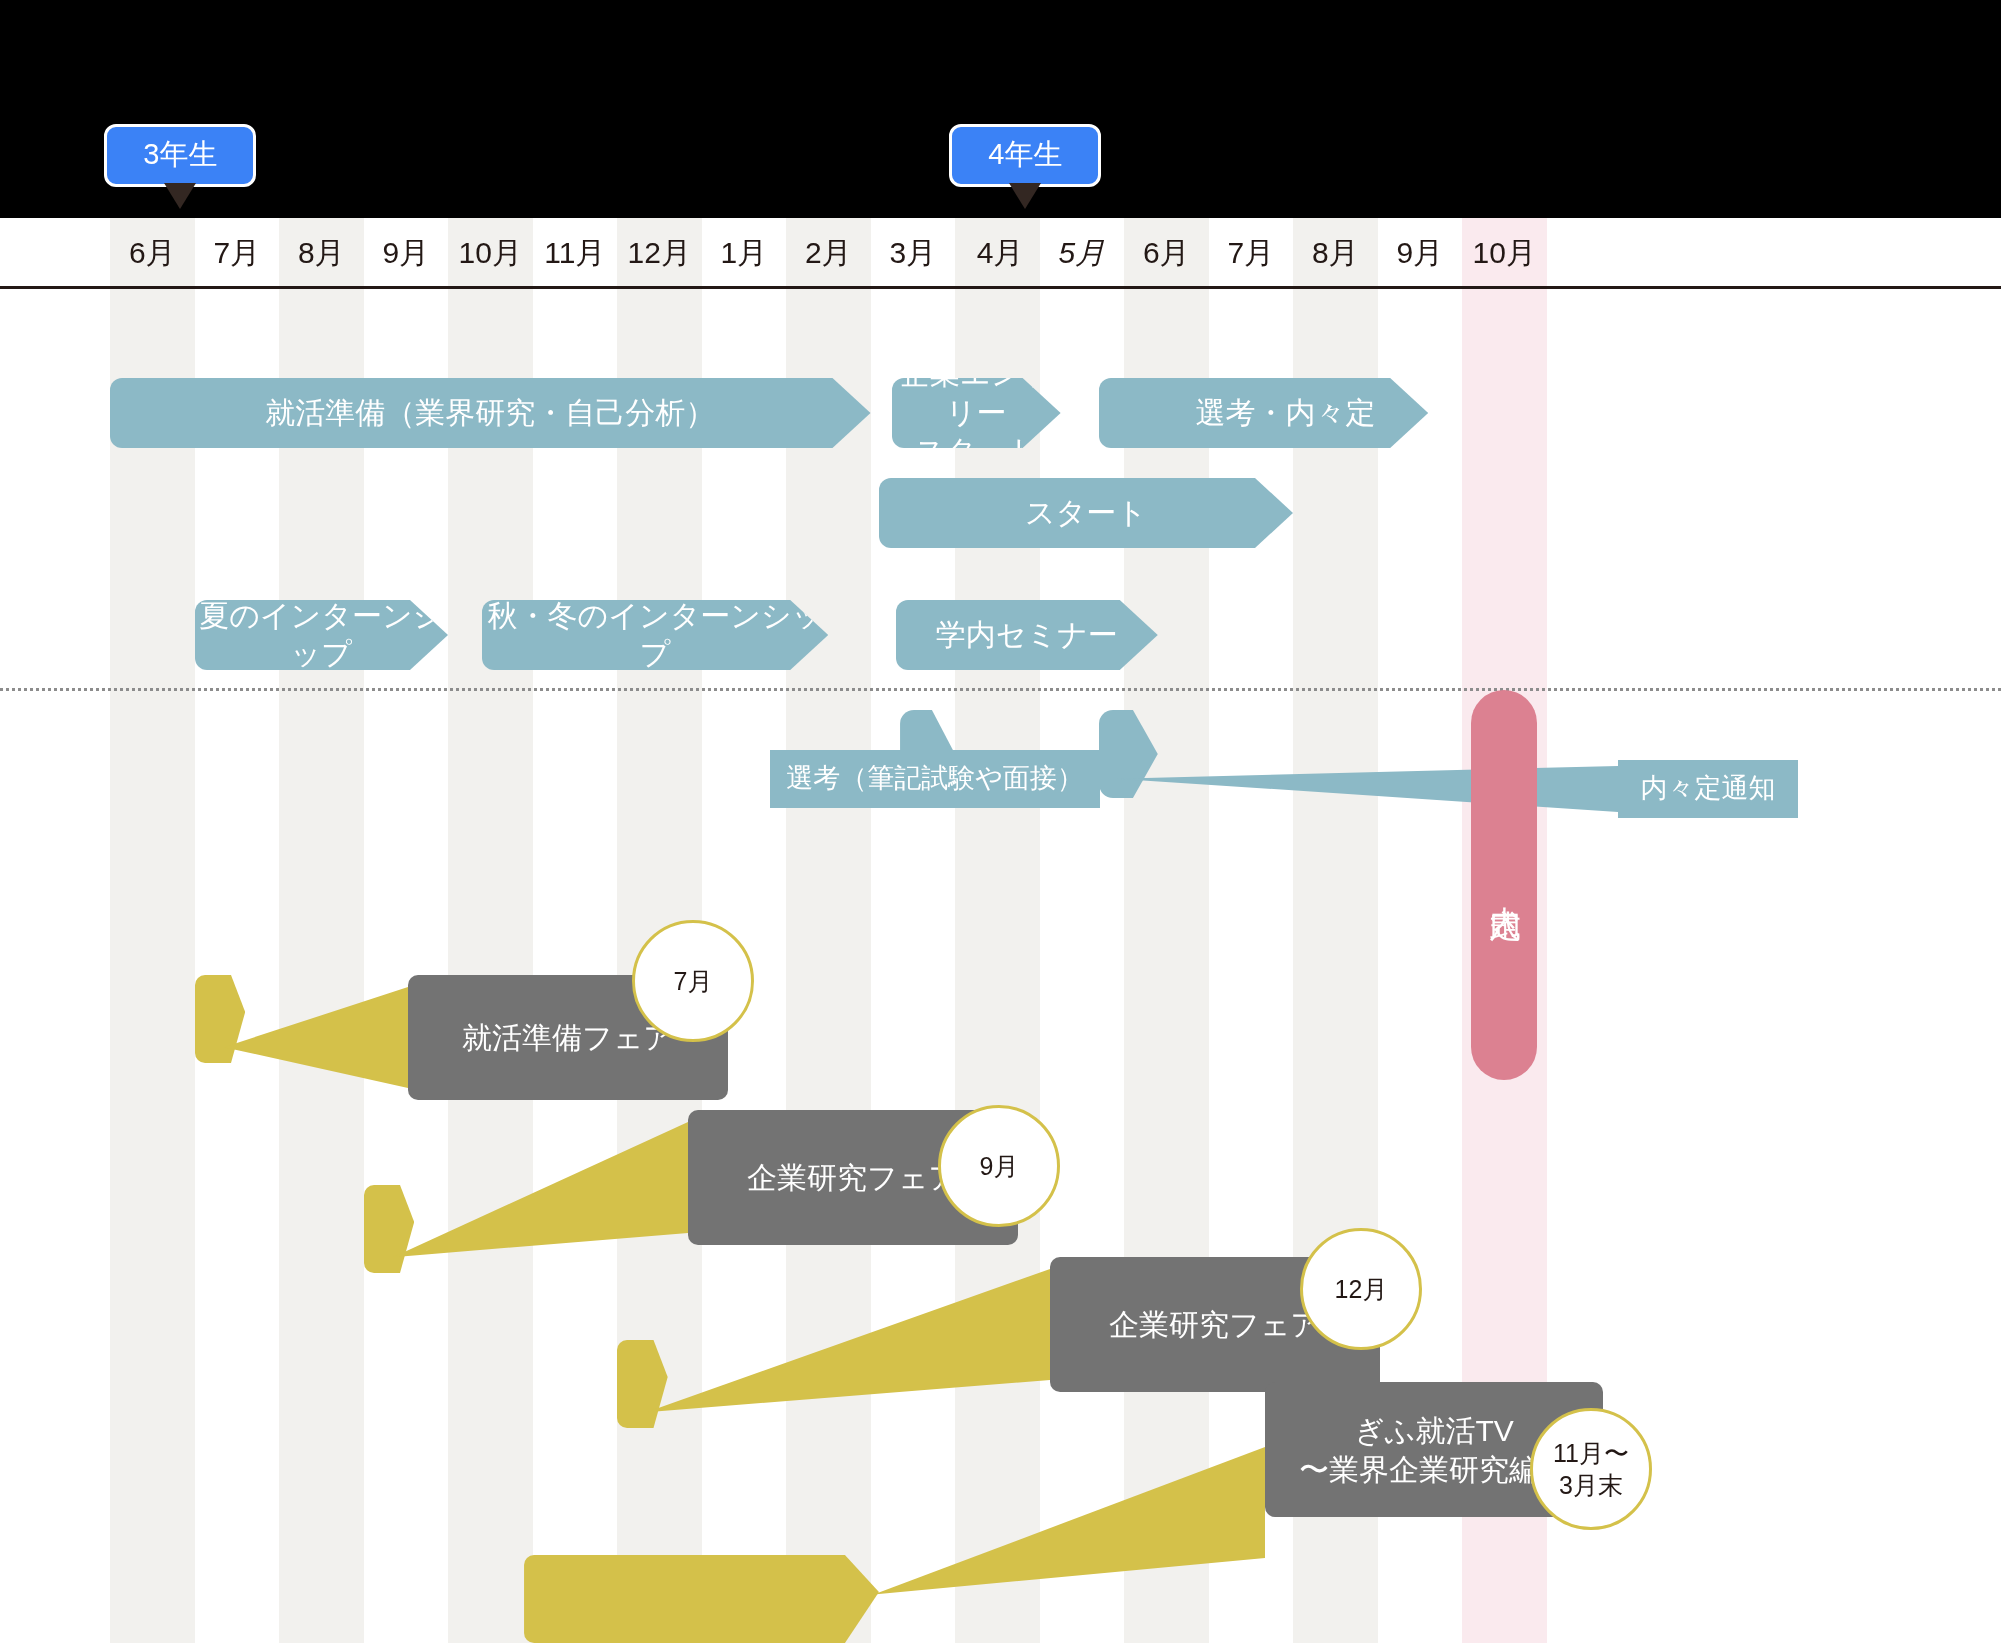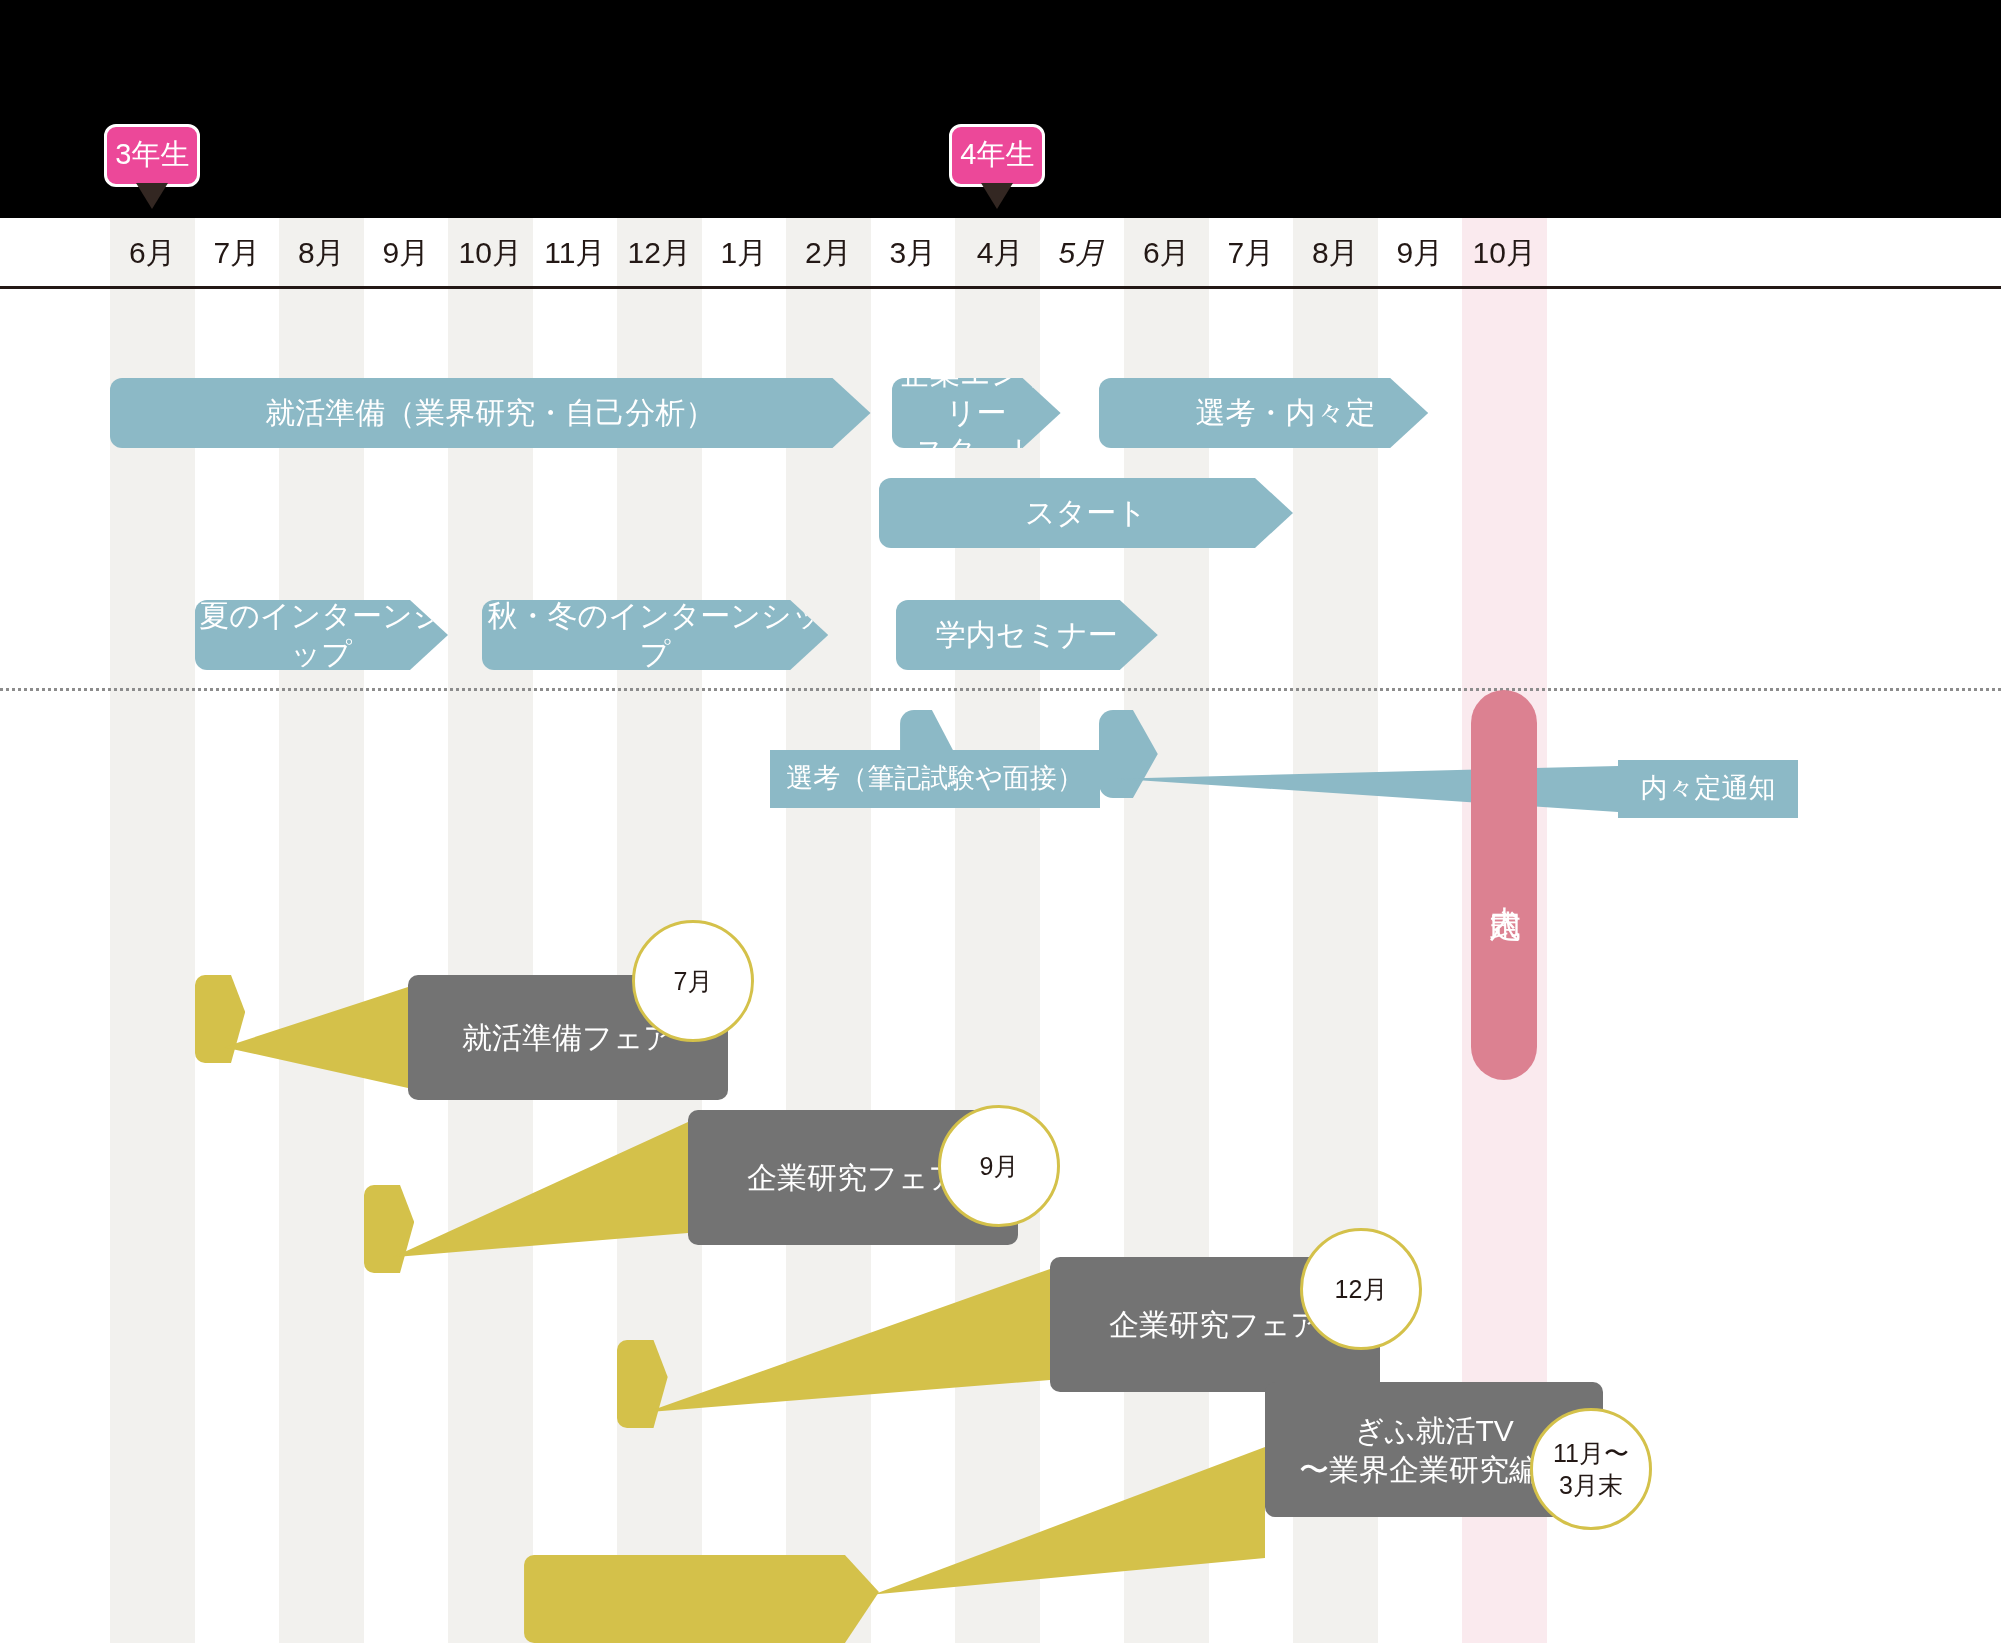--- a/index.html
+++ b/index.html
@@ -20,27 +20,27 @@
   .topband {
     position: absolute;
     left: 0; top: 0;
     width: 2001px; height: 218px;
     background: #000000;
   }
 
   
   .year-tag {
     position: absolute;
-    background: #ec4899;
+    background: #3b82f6;
     border: 3px solid #ffffff;
     border-radius: 12px;
     color: #ffffff;
     font-size: 29px;
     line-height: 1;
-    padding: 13px 8px 15px;
+    padding: 13px 36px 15px;
     white-space: nowrap;
     z-index: 30;
   }
   .year-tag .tail {
     position: absolute;
     left: 50%;
     bottom: -25px;
     margin-left: -16px;
     width: 0; height: 0;
     border-left: 16px solid transparent;

